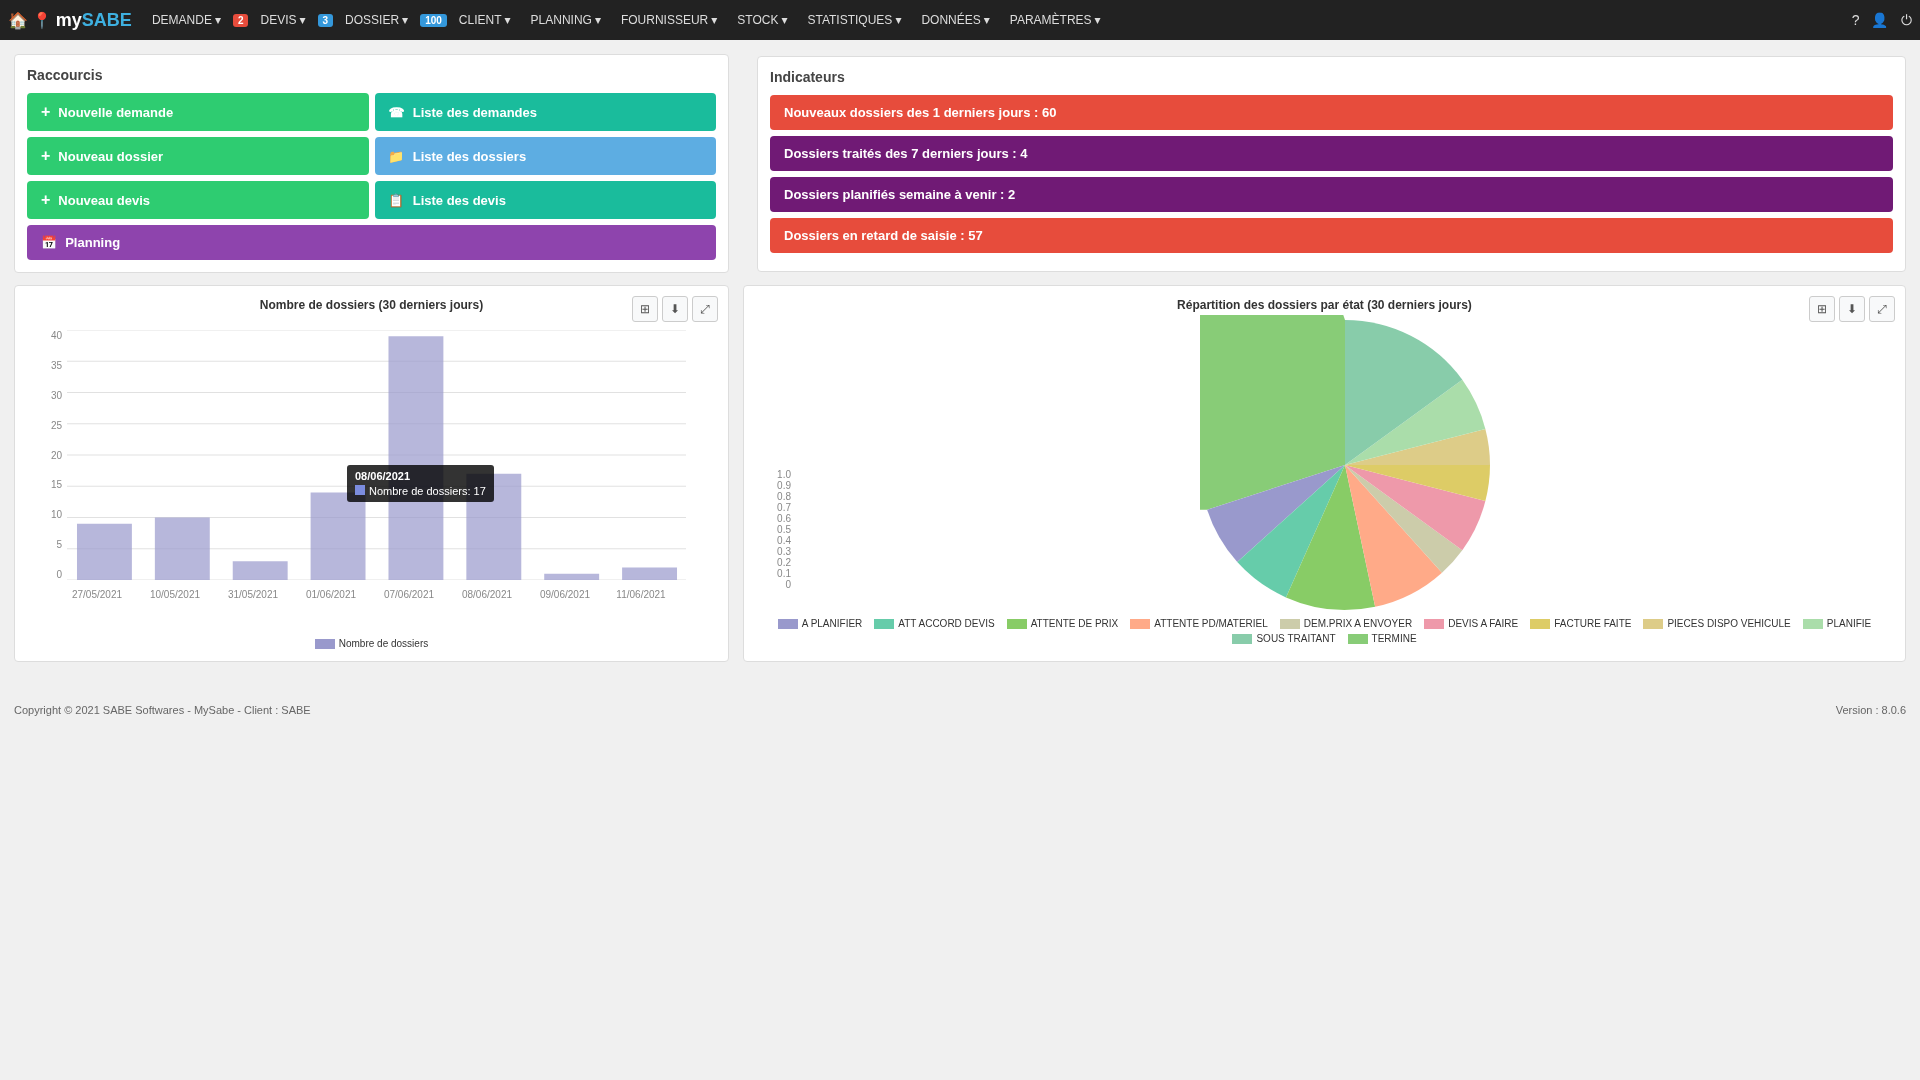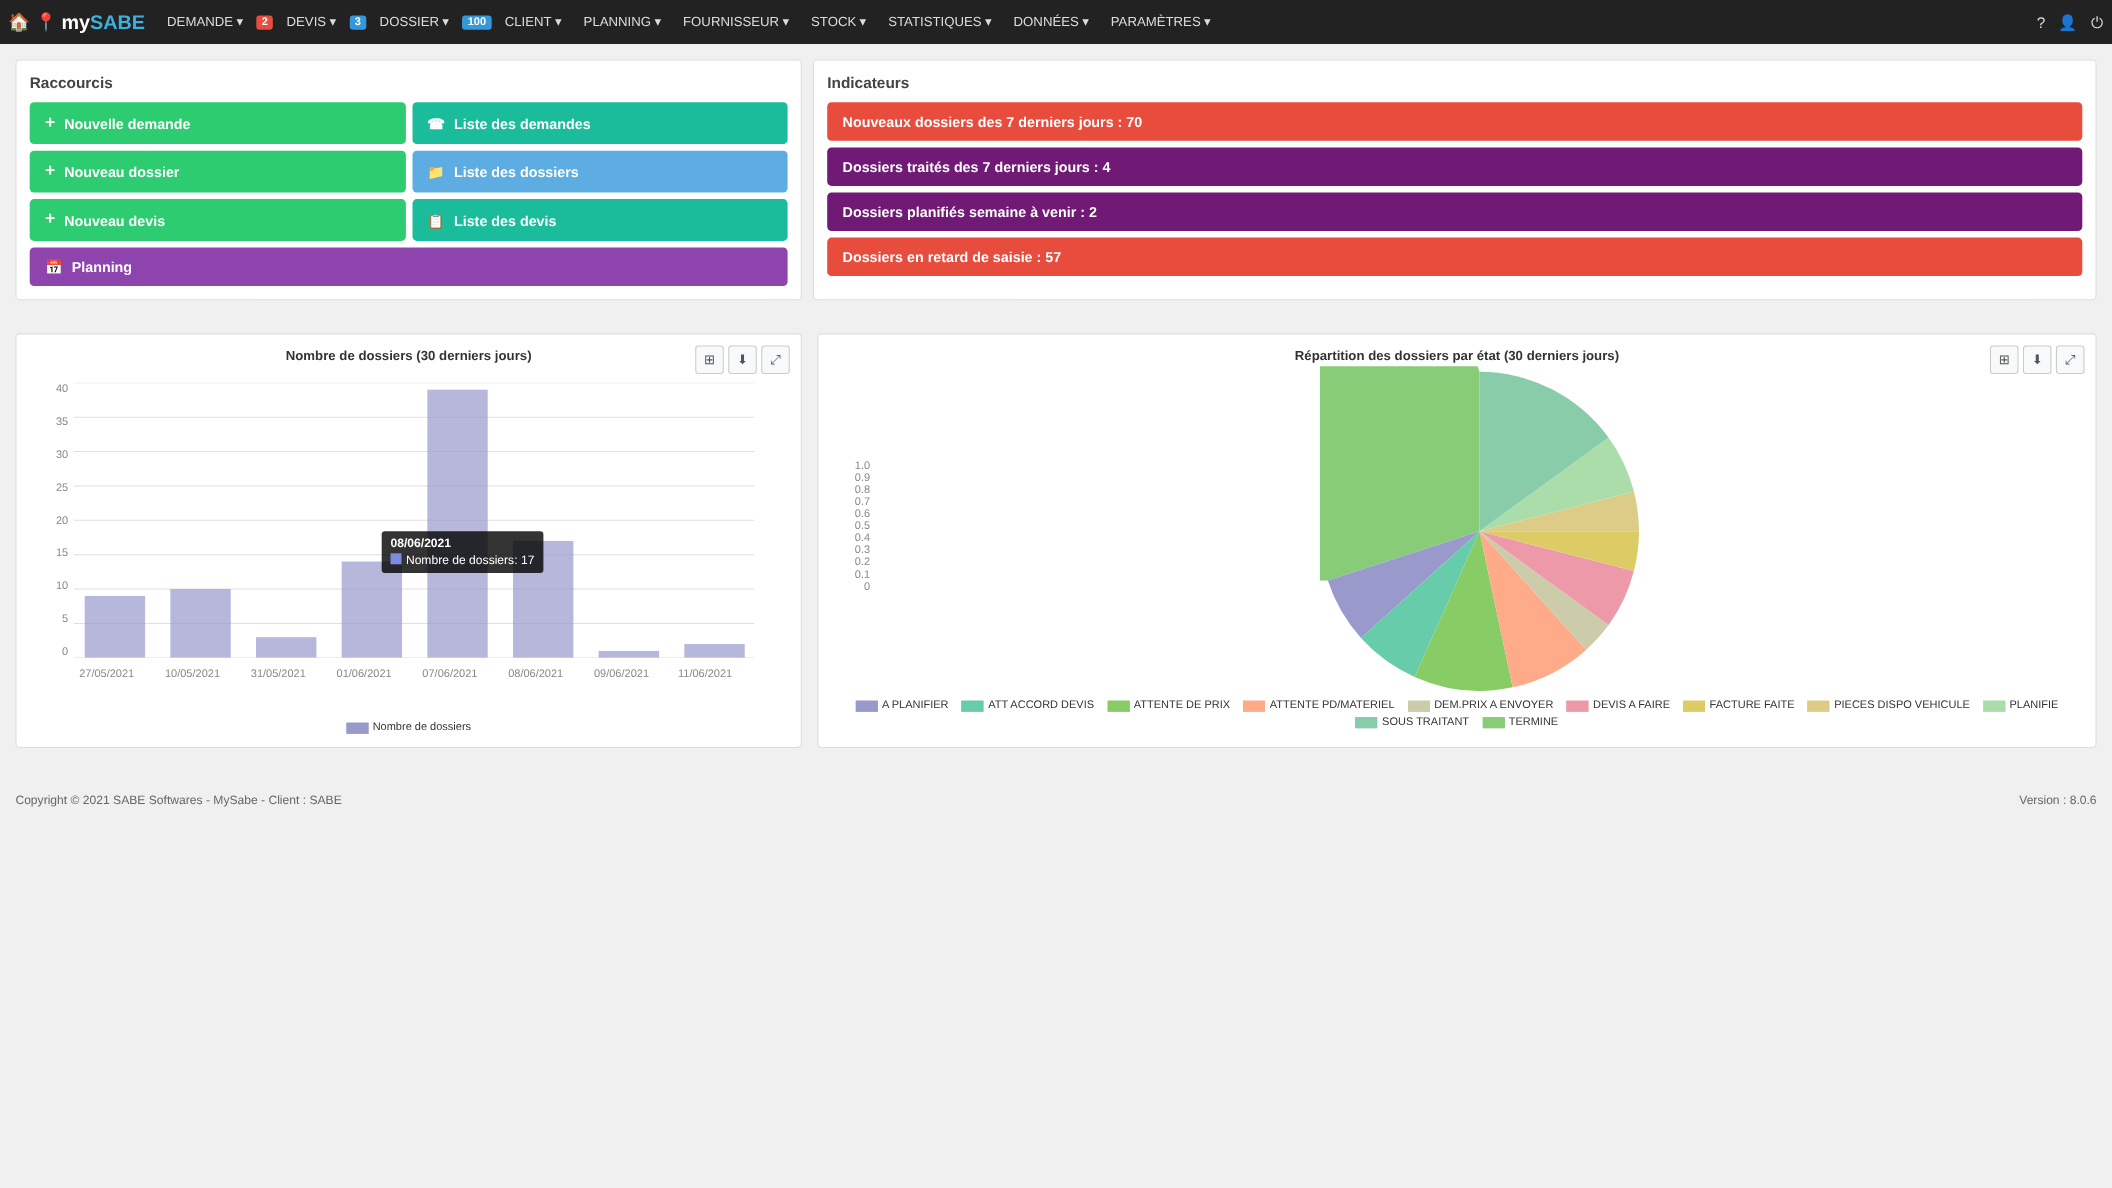--- a/index.html
+++ b/index.html
@@ -59,22 +59,23 @@
     .nav-right span { cursor: pointer; }
 
     
     .main-content {
       padding: 14px;
     }
 
     
     .panels-row {
       display: flex;
-      gap: 10px;
-      margin-bottom: 30px;
+      gap: 28px;
+      margin-bottom: 12px;
+      align-items: center;
     }
 
     .panel {
       background: #fff;
       border: 1px solid #ddd;
       border-radius: 4px;
       padding: 12px;
     }
 
     .panel-title {
@@ -262,21 +263,21 @@
     }
 
     .y-axis-labels-pie {
       position: absolute;
       left: 0;
       top: 10px;
       bottom: 50px;
       width: 35px;
       display: flex;
       flex-direction: column;
-      justify-content: center;
+      justify-content: flex-end;
       align-items: flex-end;
       font-size: 10px;
       color: #888;
     }
   </style>
 </head>
 <body>
 
 <nav class="navbar">
   <div class="brand">
@@ -383,21 +384,21 @@
           <span>📅</span>
           <span>Planning</span>
         </button>
       </div>
     </div>
 
     <div class="panel indicateurs-panel">
       <div class="panel-title">Indicateurs</div>
 
       <div class="indicator-row ind-red">
-        <span>Nouveaux dossiers des 7 derniers jours : 70</span>
+        <span>Nouveaux dossiers des 1 derniers jours : 60</span>
       </div>
       <div class="indicator-row ind-green">
         <span>Dossiers traités des 7 derniers jours : 4</span>
       </div>
       <div class="indicator-row ind-green">
         <span>Dossiers planifiés semaine à venir : 2</span>
       </div>
       <div class="indicator-row ind-red">
         <span>Dossiers en retard de saisie : 57</span>
       </div>

